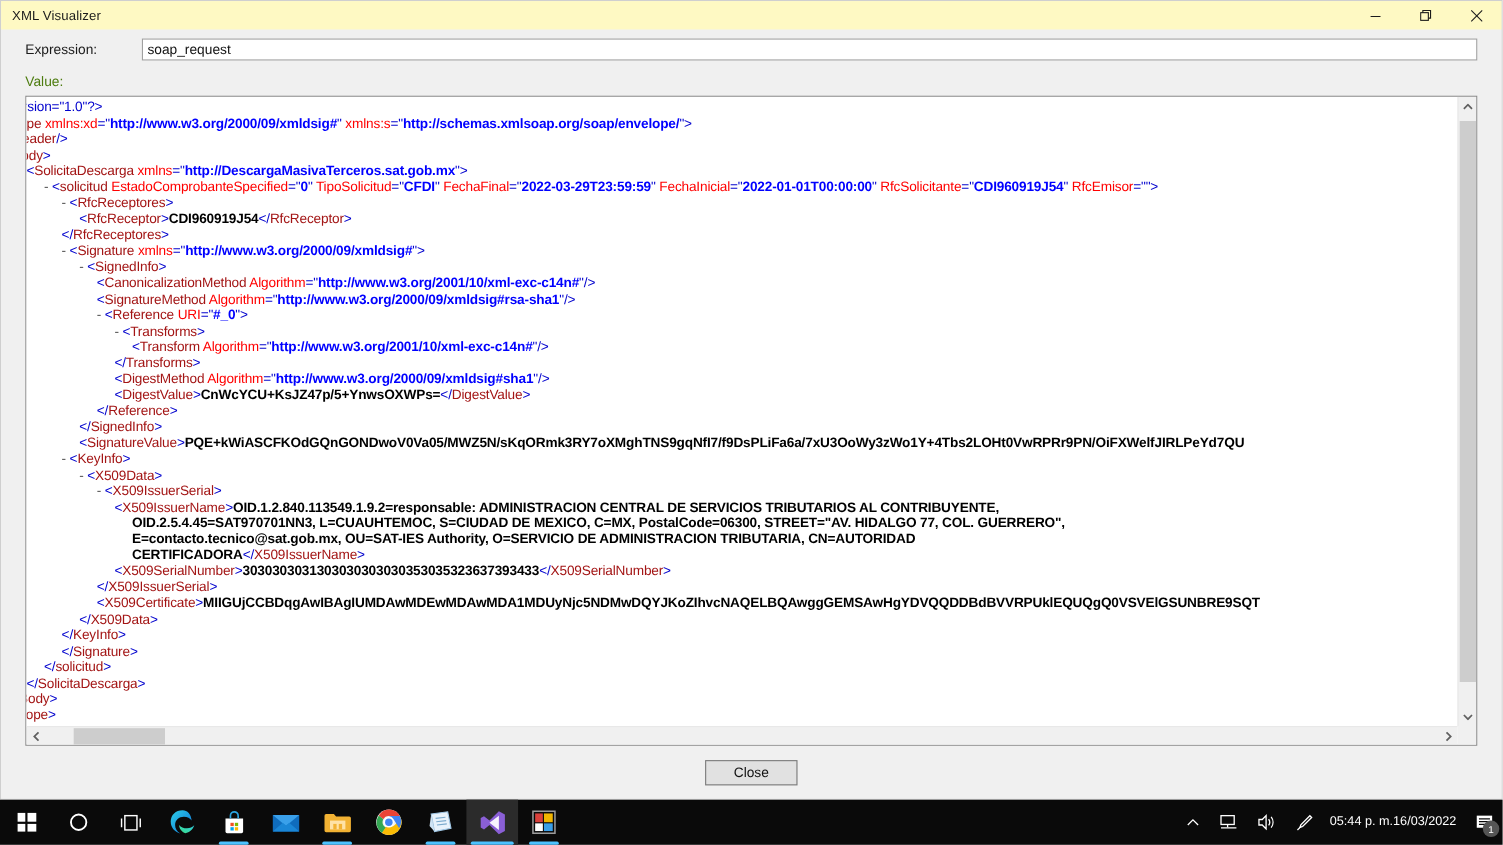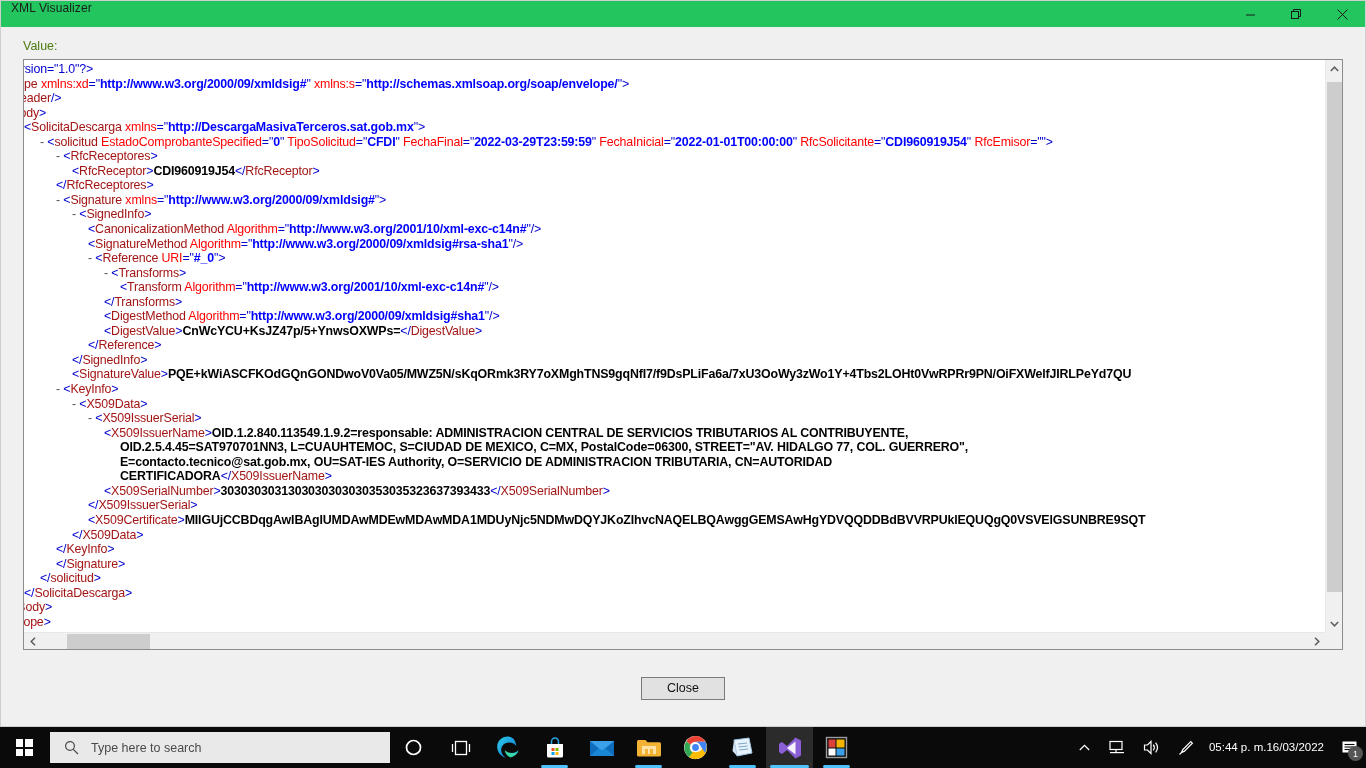--- a/index.html
+++ b/index.html
@@ -15,22 +15,22 @@
     position: absolute; left: 0; top: 0;
     width: 1366px; height: 727px;
     background: #f0f0f0;
     border: 1px solid #cfcfcf;
     display: flex; flex-direction: column;
   }
 
   
   .titlebar {
     height: 26px; flex: 0 0 26px;
-    background: #22c55e;
-    display: flex; 
+    background: #fef9c3;
+    display: flex; align-items: center;
     position: relative;
   }
   .titlebar .title {
     font-size: 12px; color: #1b1b1b;
     padding-left: 10px; letter-spacing: .1px;
   }
   .winbtns { margin-left: auto; display: flex; height: 26px; }
   .winbtn {
     width: 46px; height: 26px;
     display: flex; align-items: center; justify-content: center;
@@ -246,20 +246,24 @@
         <svg width="11" height="11" viewBox="0 0 11 11">
           <line x1="0.5" y1="0.5" x2="10.5" y2="10.5" stroke="currentColor" stroke-width="1"></line>
           <line x1="10.5" y1="0.5" x2="0.5" y2="10.5" stroke="currentColor" stroke-width="1"></line>
         </svg>
       </div>
     </div>
   </div>
 
   <div class="dlgbody">
 
+    <div class="field-row">
+      <div class="field-label">Expression:</div>
+      <input class="expr-input" type="text" value="soap_request" style="">
+    </div>
 
     <div class="value-label">Value:</div>
 
     <div class="xmlbox">
       <div class="xml-scrollregion">
         <div class="xml-content" id="xml-content"><div class="xml-line"><span style="display: inline-block; width: 0px;"></span><span class="br">version="1.0"?&gt;</span></div><div class="xml-line"><span style="display: inline-block; width: 0px;"></span><span class="tg">elope </span><span class="at">xmlns:xd</span><span class="br">=</span><span class="qt">"</span><span class="av">http://www.w3.org/2000/09/xmldsig#</span><span class="qt">"</span><span class="at"> xmlns:s</span><span class="br">=</span><span class="qt">"</span><span class="av">http://schemas.xmlsoap.org/soap/envelope/</span><span class="qt">"</span><span class="br">&gt;</span></div><div class="xml-line"><span style="display: inline-block; width: 0px;"></span><span class="tg">:Header</span><span class="br">/&gt;</span></div><div class="xml-line"><span style="display: inline-block; width: 0px;"></span><span class="tg">:Body</span><span class="br">&gt;</span></div><div class="xml-line"><span style="display: inline-block; width: 16px;"></span><span class="br">&lt;</span><span class="tg">SolicitaDescarga </span><span class="at">xmlns</span><span class="br">=</span><span class="qt">"</span><span class="av">http://DescargaMasivaTerceros.sat.gob.mx</span><span class="qt">"</span><span class="br">&gt;</span></div><div class="xml-line"><span style="display: inline-block; width: 32px;"></span><span class="mi">- </span><span class="br">&lt;</span><span class="tg">solicitud </span><span class="at">EstadoComprobanteSpecified</span><span class="br">=</span><span class="qt">"</span><span class="av">0</span><span class="qt">"</span><span class="at"> TipoSolicitud</span><span class="br">=</span><span class="qt">"</span><span class="av">CFDI</span><span class="qt">"</span><span class="at"> FechaFinal</span><span class="br">=</span><span class="qt">"</span><span class="av">2022-03-29T23:59:59</span><span class="qt">"</span><span class="at"> FechaInicial</span><span class="br">=</span><span class="qt">"</span><span class="av">2022-01-01T00:00:00</span><span class="qt">"</span><span class="at"> RfcSolicitante</span><span class="br">=</span><span class="qt">"</span><span class="av">CDI960919J54</span><span class="qt">"</span><span class="at"> RfcEmisor</span><span class="br">=</span><span class="qt">""</span><span class="br">&gt;</span></div><div class="xml-line"><span style="display: inline-block; width: 48px;"></span><span class="mi">- </span><span class="br">&lt;</span><span class="tg">RfcReceptores</span><span class="br">&gt;</span></div><div class="xml-line"><span style="display: inline-block; width: 64px;"></span><span class="br">&lt;</span><span class="tg">RfcReceptor</span><span class="br">&gt;</span><span class="tx">CDI960919J54</span><span class="br">&lt;/</span><span class="tg">RfcReceptor</span><span class="br">&gt;</span></div><div class="xml-line"><span style="display: inline-block; width: 48px;"></span><span class="br">&lt;/</span><span class="tg">RfcReceptores</span><span class="br">&gt;</span></div><div class="xml-line"><span style="display: inline-block; width: 48px;"></span><span class="mi">- </span><span class="br">&lt;</span><span class="tg">Signature </span><span class="at">xmlns</span><span class="br">=</span><span class="qt">"</span><span class="av">http://www.w3.org/2000/09/xmldsig#</span><span class="qt">"</span><span class="br">&gt;</span></div><div class="xml-line"><span style="display: inline-block; width: 64px;"></span><span class="mi">- </span><span class="br">&lt;</span><span class="tg">SignedInfo</span><span class="br">&gt;</span></div><div class="xml-line"><span style="display: inline-block; width: 80px;"></span><span class="br">&lt;</span><span class="tg">CanonicalizationMethod </span><span class="at">Algorithm</span><span class="br">=</span><span class="qt">"</span><span class="av">http://www.w3.org/2001/10/xml-exc-c14n#</span><span class="qt">"</span><span class="br">/&gt;</span></div><div class="xml-line"><span style="display: inline-block; width: 80px;"></span><span class="br">&lt;</span><span class="tg">SignatureMethod </span><span class="at">Algorithm</span><span class="br">=</span><span class="qt">"</span><span class="av">http://www.w3.org/2000/09/xmldsig#rsa-sha1</span><span class="qt">"</span><span class="br">/&gt;</span></div><div class="xml-line"><span style="display: inline-block; width: 80px;"></span><span class="mi">- </span><span class="br">&lt;</span><span class="tg">Reference </span><span class="at">URI</span><span class="br">=</span><span class="qt">"</span><span class="av">#_0</span><span class="qt">"</span><span class="br">&gt;</span></div><div class="xml-line"><span style="display: inline-block; width: 96px;"></span><span class="mi">- </span><span class="br">&lt;</span><span class="tg">Transforms</span><span class="br">&gt;</span></div><div class="xml-line"><span style="display: inline-block; width: 112px;"></span><span class="br">&lt;</span><span class="tg">Transform </span><span class="at">Algorithm</span><span class="br">=</span><span class="qt">"</span><span class="av">http://www.w3.org/2001/10/xml-exc-c14n#</span><span class="qt">"</span><span class="br">/&gt;</span></div><div class="xml-line"><span style="display: inline-block; width: 96px;"></span><span class="br">&lt;/</span><span class="tg">Transforms</span><span class="br">&gt;</span></div><div class="xml-line"><span style="display: inline-block; width: 96px;"></span><span class="br">&lt;</span><span class="tg">DigestMethod </span><span class="at">Algorithm</span><span class="br">=</span><span class="qt">"</span><span class="av">http://www.w3.org/2000/09/xmldsig#sha1</span><span class="qt">"</span><span class="br">/&gt;</span></div><div class="xml-line"><span style="display: inline-block; width: 96px;"></span><span class="br">&lt;</span><span class="tg">DigestValue</span><span class="br">&gt;</span><span class="tx">CnWcYCU+KsJZ47p/5+YnwsOXWPs=</span><span class="br">&lt;/</span><span class="tg">DigestValue</span><span class="br">&gt;</span></div><div class="xml-line"><span style="display: inline-block; width: 80px;"></span><span class="br">&lt;/</span><span class="tg">Reference</span><span class="br">&gt;</span></div><div class="xml-line"><span style="display: inline-block; width: 64px;"></span><span class="br">&lt;/</span><span class="tg">SignedInfo</span><span class="br">&gt;</span></div><div class="xml-line"><span style="display: inline-block; width: 64px;"></span><span class="br">&lt;</span><span class="tg">SignatureValue</span><span class="br">&gt;</span><span class="tx">PQE+kWiASCFKOdGQnGONDwoV0Va05/MWZ5N/sKqORmk3RY7oXMghTNS9gqNfI7/f9DsPLiFa6a/7xU3OoWy3zWo1Y+4Tbs2LOHt0VwRPRr9PN/OiFXWelfJIRLPeYd7QU</span></div><div class="xml-line"><span style="display: inline-block; width: 48px;"></span><span class="mi">- </span><span class="br">&lt;</span><span class="tg">KeyInfo</span><span class="br">&gt;</span></div><div class="xml-line"><span style="display: inline-block; width: 64px;"></span><span class="mi">- </span><span class="br">&lt;</span><span class="tg">X509Data</span><span class="br">&gt;</span></div><div class="xml-line"><span style="display: inline-block; width: 80px;"></span><span class="mi">- </span><span class="br">&lt;</span><span class="tg">X509IssuerSerial</span><span class="br">&gt;</span></div><div class="xml-line"><span style="display: inline-block; width: 96px;"></span><span class="br">&lt;</span><span class="tg">X509IssuerName</span><span class="br">&gt;</span><span class="tx">OID.1.2.840.113549.1.9.2=responsable: ADMINISTRACION CENTRAL DE SERVICIOS TRIBUTARIOS AL CONTRIBUYENTE,</span></div><div class="xml-line"><span style="display: inline-block; width: 112px;"></span><span class="tx">OID.2.5.4.45=SAT970701NN3, L=CUAUHTEMOC, S=CIUDAD DE MEXICO, C=MX, PostalCode=06300, STREET="AV. HIDALGO 77, COL. GUERRERO",</span></div><div class="xml-line"><span style="display: inline-block; width: 112px;"></span><span class="tx">E=contacto.tecnico@sat.gob.mx, OU=SAT-IES Authority, O=SERVICIO DE ADMINISTRACION TRIBUTARIA, CN=AUTORIDAD</span></div><div class="xml-line"><span style="display: inline-block; width: 112px;"></span><span class="tx">CERTIFICADORA</span><span class="br">&lt;/</span><span class="tg">X509IssuerName</span><span class="br">&gt;</span></div><div class="xml-line"><span style="display: inline-block; width: 96px;"></span><span class="br">&lt;</span><span class="tg">X509SerialNumber</span><span class="br">&gt;</span><span class="tx">3030303031303030303030353035323637393433</span><span class="br">&lt;/</span><span class="tg">X509SerialNumber</span><span class="br">&gt;</span></div><div class="xml-line"><span style="display: inline-block; width: 80px;"></span><span class="br">&lt;/</span><span class="tg">X509IssuerSerial</span><span class="br">&gt;</span></div><div class="xml-line"><span style="display: inline-block; width: 80px;"></span><span class="br">&lt;</span><span class="tg">X509Certificate</span><span class="br">&gt;</span><span class="tx">MIIGUjCCBDqgAwIBAgIUMDAwMDEwMDAwMDA1MDUyNjc5NDMwDQYJKoZIhvcNAQELBQAwggGEMSAwHgYDVQQDDBdBVVRPUklEQUQgQ0VSVElGSUNBRE9SQT</span></div><div class="xml-line"><span style="display: inline-block; width: 64px;"></span><span class="br">&lt;/</span><span class="tg">X509Data</span><span class="br">&gt;</span></div><div class="xml-line"><span style="display: inline-block; width: 48px;"></span><span class="br">&lt;/</span><span class="tg">KeyInfo</span><span class="br">&gt;</span></div><div class="xml-line"><span style="display: inline-block; width: 48px;"></span><span class="br">&lt;/</span><span class="tg">Signature</span><span class="br">&gt;</span></div><div class="xml-line"><span style="display: inline-block; width: 32px;"></span><span class="br">&lt;/</span><span class="tg">solicitud</span><span class="br">&gt;</span></div><div class="xml-line"><span style="display: inline-block; width: 16px;"></span><span class="br">&lt;/</span><span class="tg">SolicitaDescarga</span><span class="br">&gt;</span></div><div class="xml-line"><span style="display: inline-block; width: 0px;"></span><span class="tg">s:Body</span><span class="br">&gt;</span></div><div class="xml-line"><span style="display: inline-block; width: 0px;"></span><span class="tg">velope</span><span class="br">&gt;</span></div></div>
       </div>
 
       <div class="vscroll">
         <div class="arrow up">
@@ -301,29 +305,20 @@
 
   <div class="start">
     <div class="winlogo">
       <i></i>
         <i></i>
         <i></i>
         <i></i>
     </div>
   </div>
 
-  <div class="searchbox">
-    <span class="mag">
-      <svg width="15" height="15" viewBox="0 0 15 15">
-        <circle cx="6" cy="6" r="4.4" fill="none" stroke="#4a4a4a" stroke-width="1.2"></circle>
-        <line x1="9.3" y1="9.3" x2="14" y2="14" stroke="#4a4a4a" stroke-width="1.2"></line>
-      </svg>
-    </span>
-    <span>Type here to search</span>
-  </div>
 
   <div class="tb-icons">
 
     <div class="tb-ico">
       <svg width="19" height="19" viewBox="0 0 19 19">
           <circle cx="9.5" cy="9.5" r="7" fill="none" stroke="#fff" stroke-width="1.7"></circle>
         </svg>
     </div>
 
     <div class="tb-ico">

